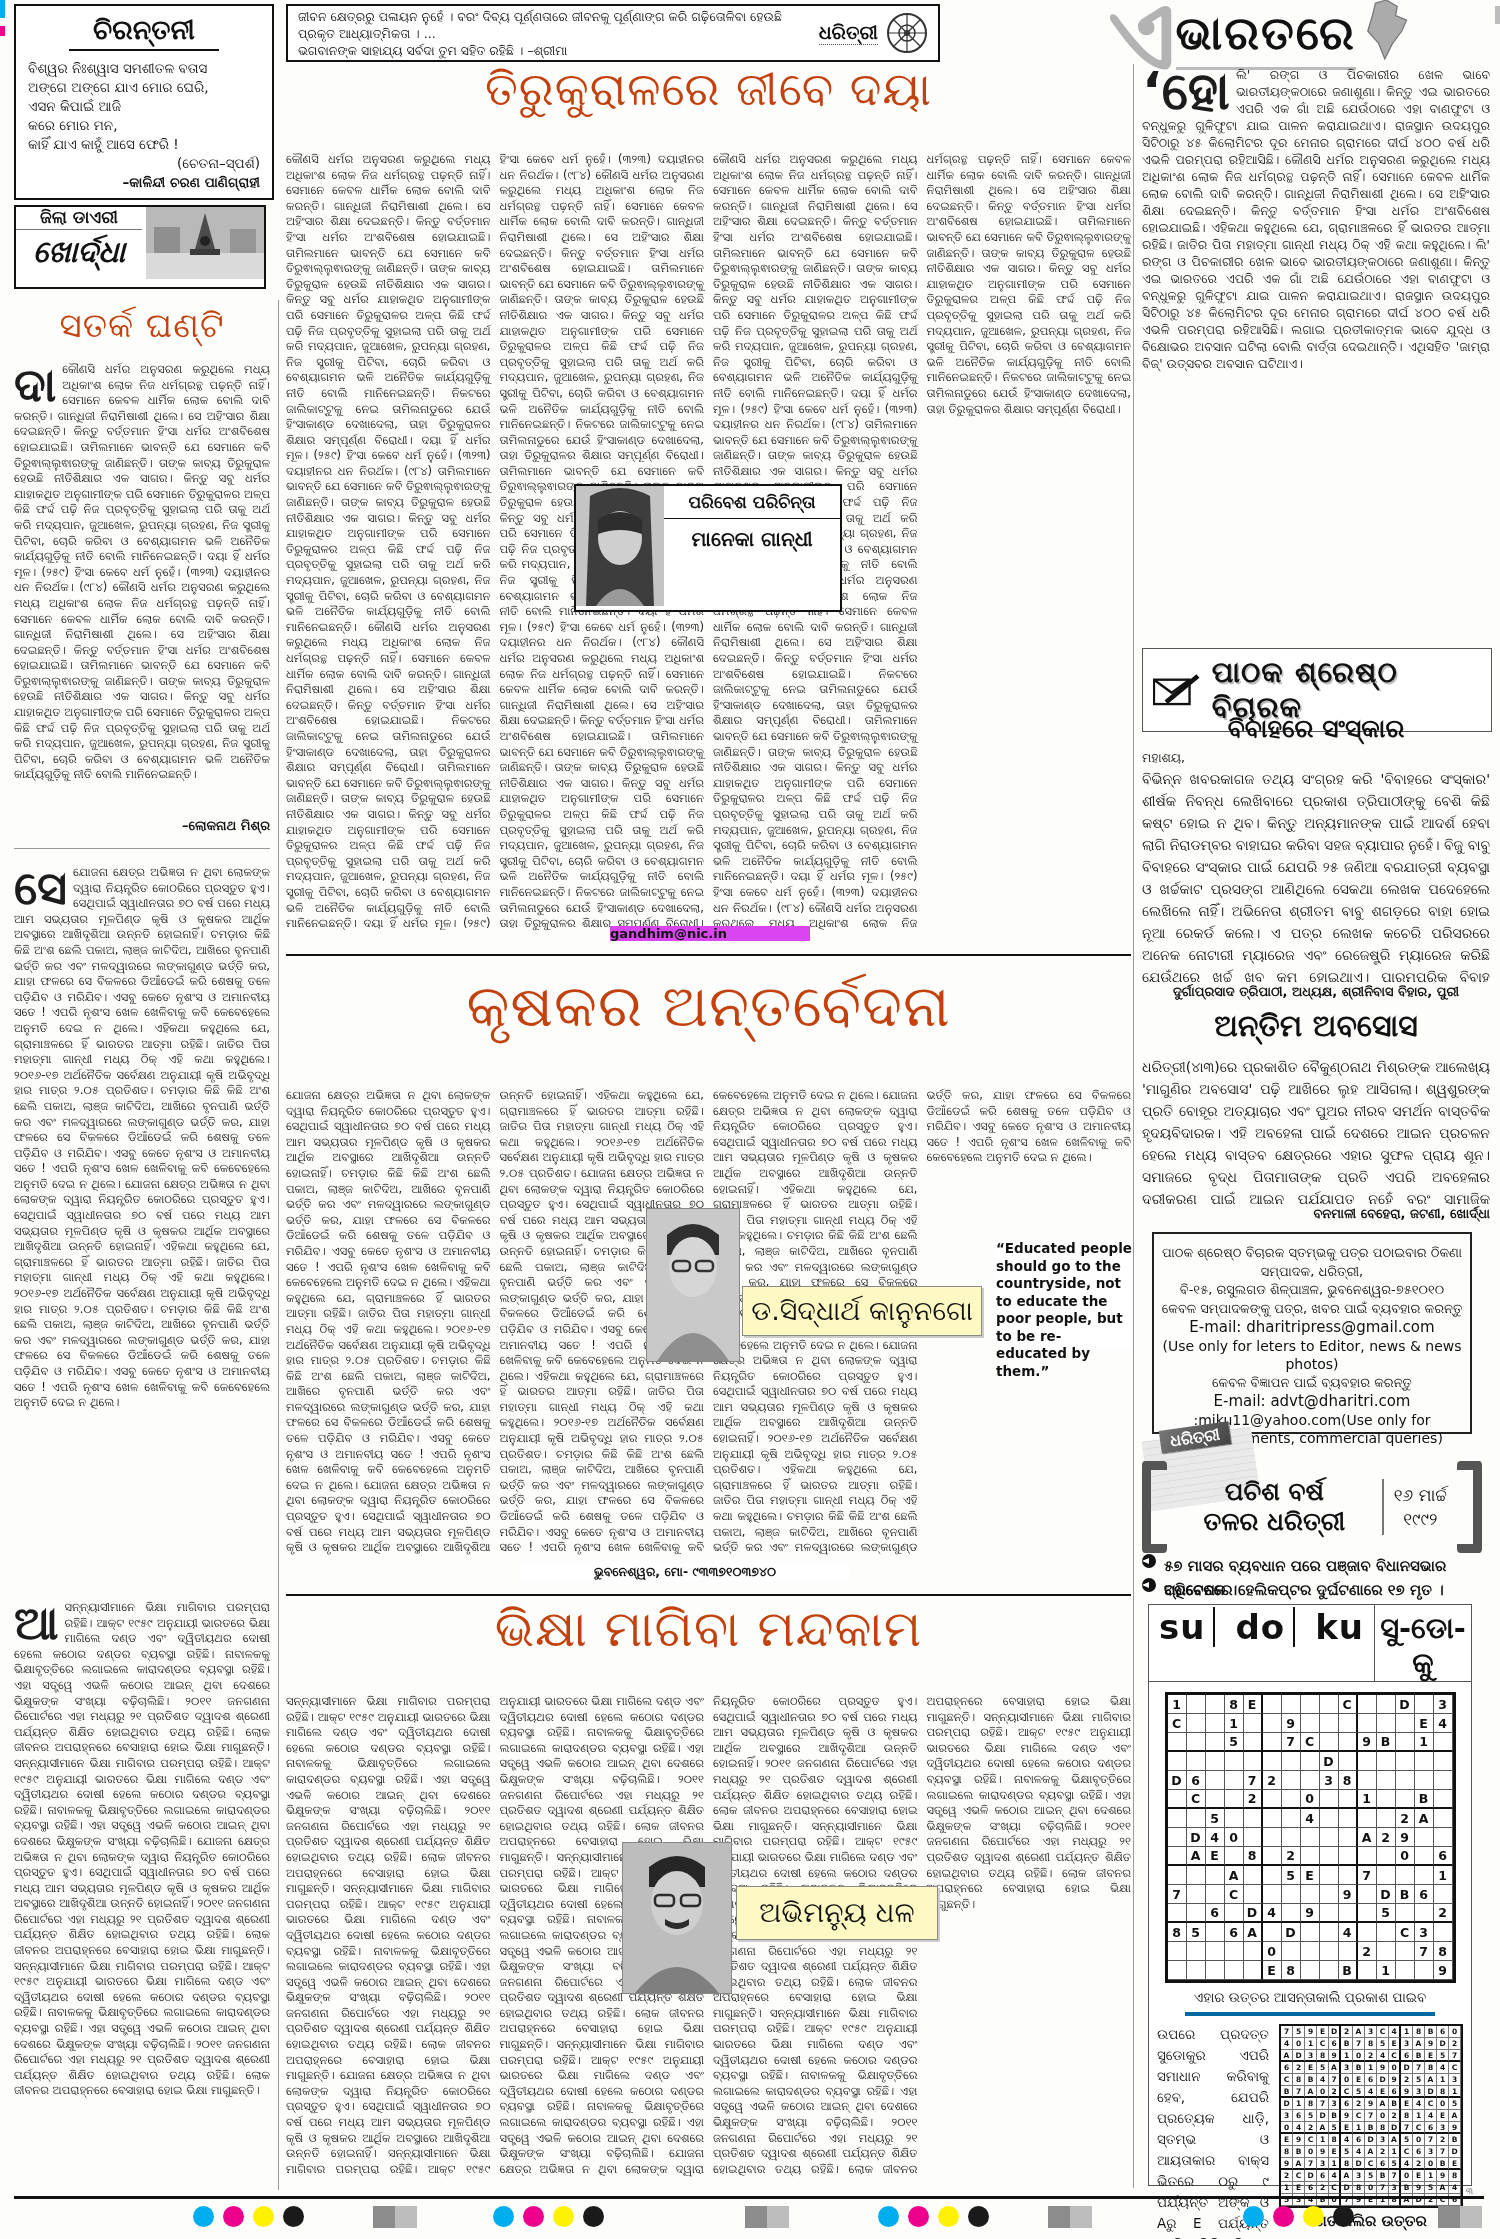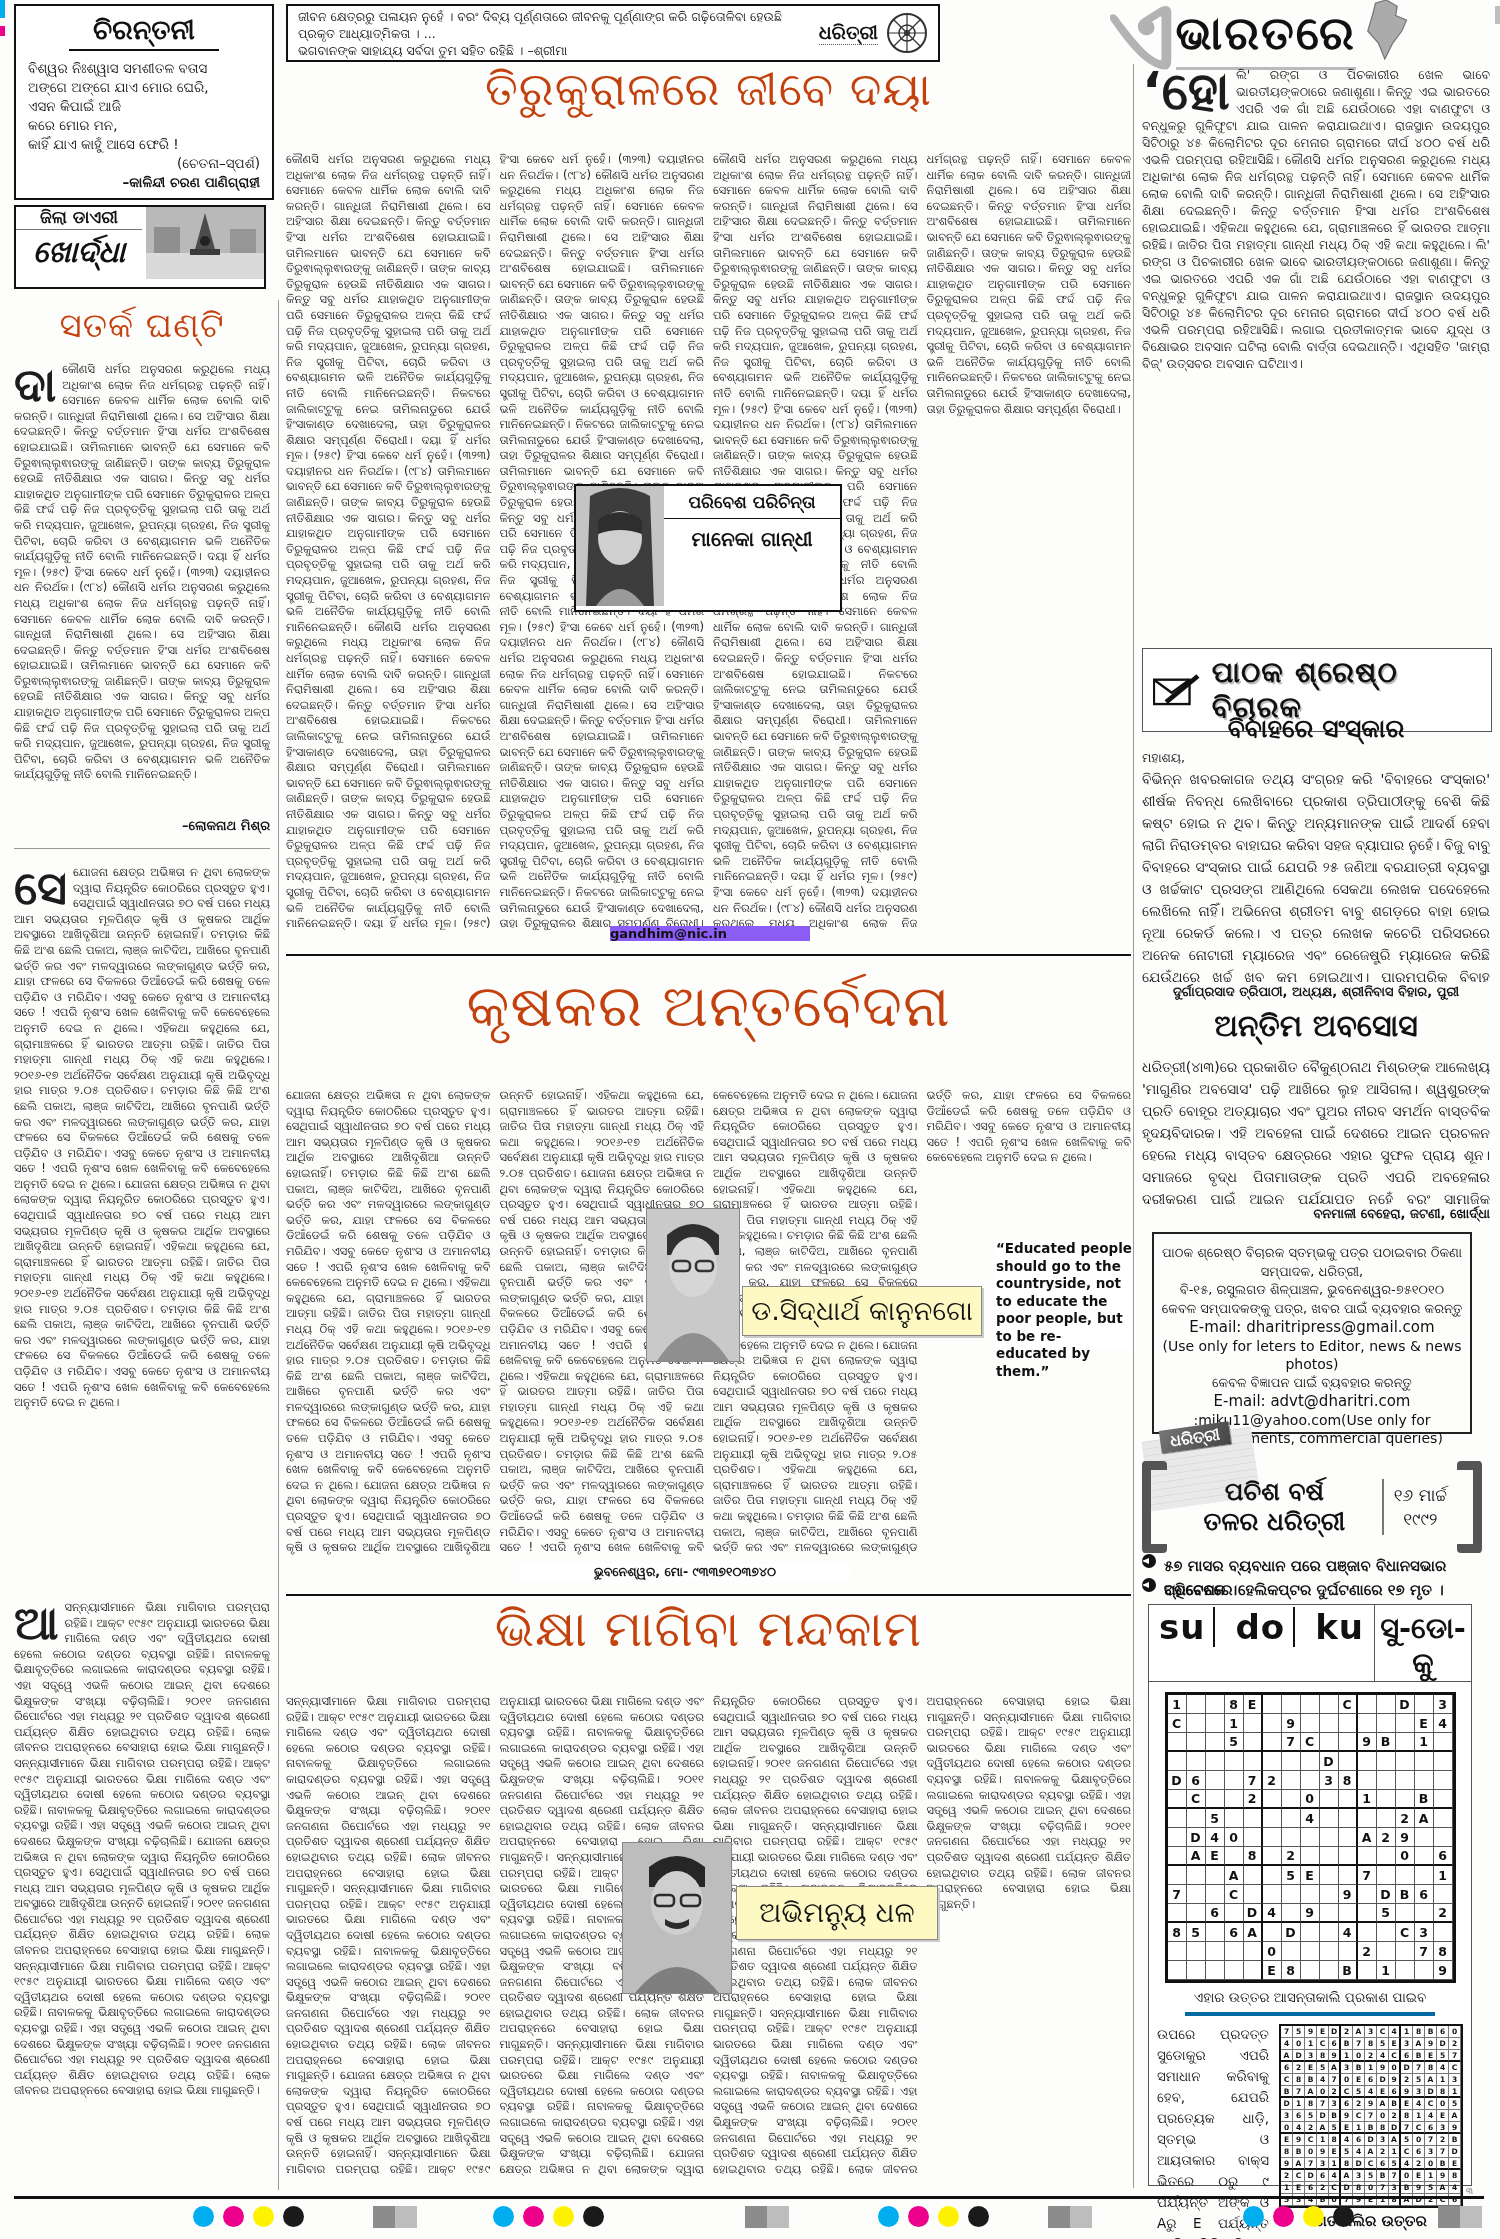--- a/index.html
+++ b/index.html
@@ -169,21 +169,21 @@
         <ellipse cx="44" cy="52" rx="22" ry="27" fill="#cfcfcf"></ellipse>
         <path d="M22 34 Q44 18 66 34 L66 48 Q44 40 22 48 Z" fill="#2e2e2e"></path>
         <path d="M20 120 Q44 86 68 120 Z" fill="#9a9a9a"></path>
       </svg>
     </div>
     <div style="flex:1">
       <div class="byl-kick">ପରିବେଶ ପରିଚିନ୍ତା</div>
       <div class="byl-auth">ମାନେକା ଗାନ୍ଧୀ</div>
     </div>
   </div>
-  <div class="abs" style="left:610px;top:926px;width:200px;background:#8b5cf6;font-weight:bold;font-size:13px">gandhim@nic.in</div>
+  <div class="abs" style="left:610px;top:926px;width:200px;background:#d946ef;font-weight:bold;font-size:13px">gandhim@nic.in</div>
   <div class="hrule" style="left:286px;top:954px;width:845px;height:2px"></div>
 
   <div class="abs jt body-txt" style="left:1142px;top:66px;width:348px;height:572px;font-size:12.5px;line-height:17px">
     <span class="dc" style="font-size:52px;line-height:46px">‘ହୋ</span><span>ଲି' ରଙ୍ଗ ଓ ପିଚକାରୀର ଖେଳ ଭାବେ ଭାରତୀୟଙ୍କଠାରେ ଜଣାଶୁଣା। କିନ୍ତୁ ଏଇ ଭାରତରେ ଏପରି ଏକ ଗାଁ ଅଛି ଯେଉଁଠାରେ ଏହା ବାଣଫୁଟା ଓ ବନ୍ଧୁକରୁ ଗୁଳିଫୁଟା ଯାଇ ପାଳନ କରାଯାଇଥାଏ। ରାଜସ୍ଥାନ ଉଦୟପୁର ସିଟିଠାରୁ ୪୫ କିଲୋମିଟର ଦୂର ମେନାର ଗ୍ରାମରେ ଦୀର୍ଘ ୪୦୦ ବର୍ଷ ଧରି ଏଭଳି ପରମ୍ପରା ରହିଆସିଛି। କୌଣସି ଧର୍ମର ଅନୁସରଣ କରୁଥିଲେ ମଧ୍ୟ ଅଧିକାଂଶ ଲୋକ ନିଜ ଧର୍ମଗ୍ରନ୍ଥ ପଢ଼ନ୍ତି ନାହିଁ। ସେମାନେ କେବଳ ଧାର୍ମିକ ଲୋକ ବୋଲି ଦାବି କରନ୍ତି। ଗାନ୍ଧିଜୀ ନିରାମିଷାଶୀ ଥିଲେ। ସେ ଅହିଂସାର ଶିକ୍ଷା ଦେଇଛନ୍ତି। କିନ୍ତୁ ବର୍ତ୍ତମାନ ହିଂସା ଧର୍ମର ଅଂଶବିଶେଷ ହୋଇଯାଇଛି। ଏହିକଥା କହୁଥିଲେ ଯେ, ଗ୍ରାମାଞ୍ଚଳରେ ହିଁ ଭାରତର ଆତ୍ମା ରହିଛି। ଜାତିର ପିତା ମହାତ୍ମା ଗାନ୍ଧୀ ମଧ୍ୟ ଠିକ୍ ଏହି କଥା କହୁଥିଲେ। ଲି' ରଙ୍ଗ ଓ ପିଚକାରୀର ଖେଳ ଭାବେ ଭାରତୀୟଙ୍କଠାରେ ଜଣାଶୁଣା। କିନ୍ତୁ ଏଇ ଭାରତରେ ଏପରି ଏକ ଗାଁ ଅଛି ଯେଉଁଠାରେ ଏହା ବାଣଫୁଟା ଓ ବନ୍ଧୁକରୁ ଗୁଳିଫୁଟା ଯାଇ ପାଳନ କରାଯାଇଥାଏ। ରାଜସ୍ଥାନ ଉଦୟପୁର ସିଟିଠାରୁ ୪୫ କିଲୋମିଟର ଦୂର ମେନାର ଗ୍ରାମରେ ଦୀର୍ଘ ୪୦୦ ବର୍ଷ ଧରି ଏଭଳି ପରମ୍ପରା ରହିଆସିଛି। ଲଗାଇ ପ୍ରତୀକାତ୍ମକ ଭାବେ ଯୁଦ୍ଧ ଓ ବିକ୍ଷୋଭର ଅବସାନ ଘଟିଲା ବୋଲି ବାର୍ତ୍ତା ଦେଇଥାନ୍ତି। ଏଥିସହିତ 'ଜାମ୍ରା ବିଜ୍' ଉତ୍ସବର ଅବସାନ ଘଟିଥାଏ।</span>
   </div>
 
   <div class="abs" id="pathak-hdr" style="left:1142px;top:648px;width:328px">
     <svg width="52" height="34" viewBox="0 0 52 34">
       <rect x="1" y="6" width="38" height="26" fill="#fff" stroke="#111" stroke-width="2.5"></rect>
       <path d="M1 6 L20 20 L39 6" fill="none" stroke="#111" stroke-width="2.5"></path>

